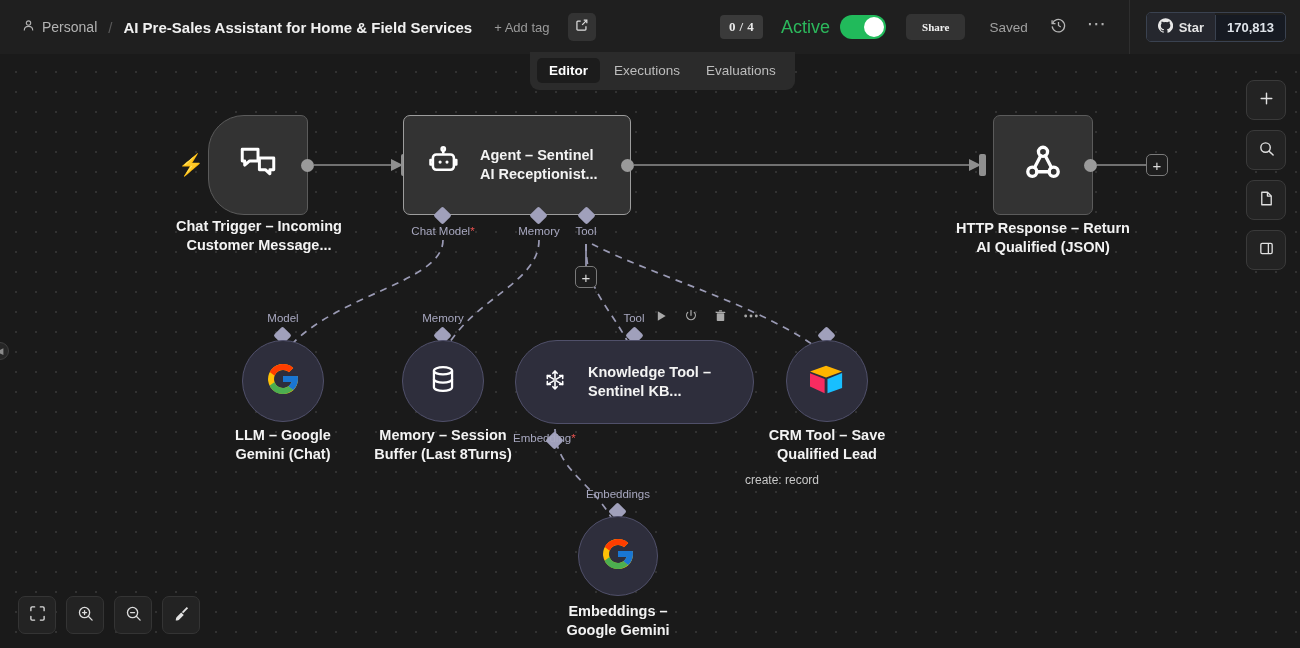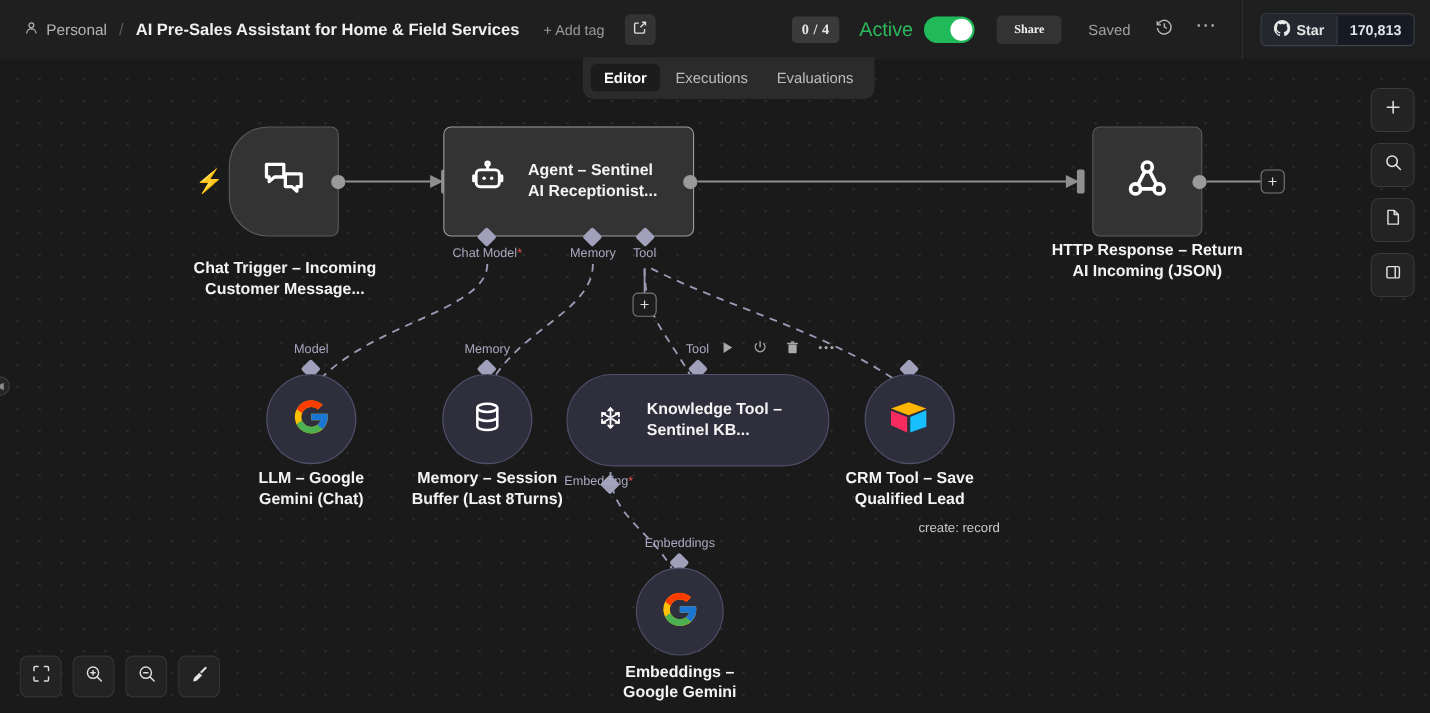--- a/index.html
+++ b/index.html
@@ -115,21 +115,21 @@
     border: 1.6px solid #5b5b5b; border-radius: 7px;
     display: flex; align-items: center;
   }
   .nbox.trigger { border-top-left-radius: 36px; border-bottom-left-radius: 36px; }
   .nbox.selected { border-color: #9d9d9d; }
   .nlabel {
     position: absolute; text-align: center;
     color: #f3f3f3; font-size: 14.5px; font-weight: 700; line-height: 19px;
   }
   .nsub {
-    position: absolute; text-align: right;
+    position: absolute; text-align: left;
     color: #c8c8c8; font-size: 12px; line-height: 15px;
   }
 
   
   .ncirc {
     position: absolute; border-radius: 50%;
     background: #2e2e3c; border: 1.6px solid #50506a;
     display: flex; align-items: center; justify-content: center;
   }
   
@@ -310,21 +310,21 @@
     <div class="node">
       <div class="nbox trigger" style="left:208px; top:61px; width:100px; height:100px; justify-content:center;">
         <span>
           <svg width="42" height="42" viewBox="0 0 24 24" fill="none" stroke="#ffffff" stroke-width="1.7" stroke-linejoin="round">
             <path d="M3 4.2h9v6.6H7.2L4.4 13.2v-2.4H3z"></path>
             <path d="M12.8 9.2H21v6.6h-2.2v2.4l-2.6-2.4h-3.4z"></path>
           </svg>
         </span>
       </div>
       <div class="outdot" style="left:301px; top:105px;"></div>
-      <div class="nlabel" style="left:148px; top:181px; width:222px;">
+      <div class="nlabel" style="left:148px; top:163px; width:222px;">
         <div>Chat Trigger – Incoming</div>
         <div>Customer Message...</div>
       </div>
     </div>
 
     <div class="node">
       <div class="inbar" style="left:401px; top:100px;"></div>
       <div class="nbox selected" style="left:403px; top:61px; width:228px; height:100px; padding-left:22px; gap:18px;">
         <span>
           <svg width="36" height="36" viewBox="0 0 24 24" fill="none" stroke="#ffffff" stroke-width="1.7" stroke-linejoin="round">
@@ -365,21 +365,21 @@
             <path d="M10.7 7.9 7.2 14.6"></path>
             <path d="M13.3 7.9l3.5 6.7"></path>
             <path d="M8.5 17h7"></path>
           </svg>
         </span>
       </div>
       <div class="outdot" style="left:1084px; top:105px;"></div>
       <div class="plus-sq" style="left:1146px; top:100px;">+</div>
       <div class="nlabel" style="left:930px; top:165px; width:226px;">
         <div>HTTP Response – Return</div>
-        <div>AI Incoming (JSON)</div>
+        <div>AI Qualified (JSON)</div>
       </div>
     </div>
 
     <div class="node-toolbar" style="left:655px; top:255px;">
       <span class="tb">
         <svg width="13" height="14" viewBox="0 0 14 14" fill="#a9a9a9">
             <polygon points="3,1.8 11.5,7 3,12.2"></polygon>
           </svg>
       </span>
       <span class="tb">

